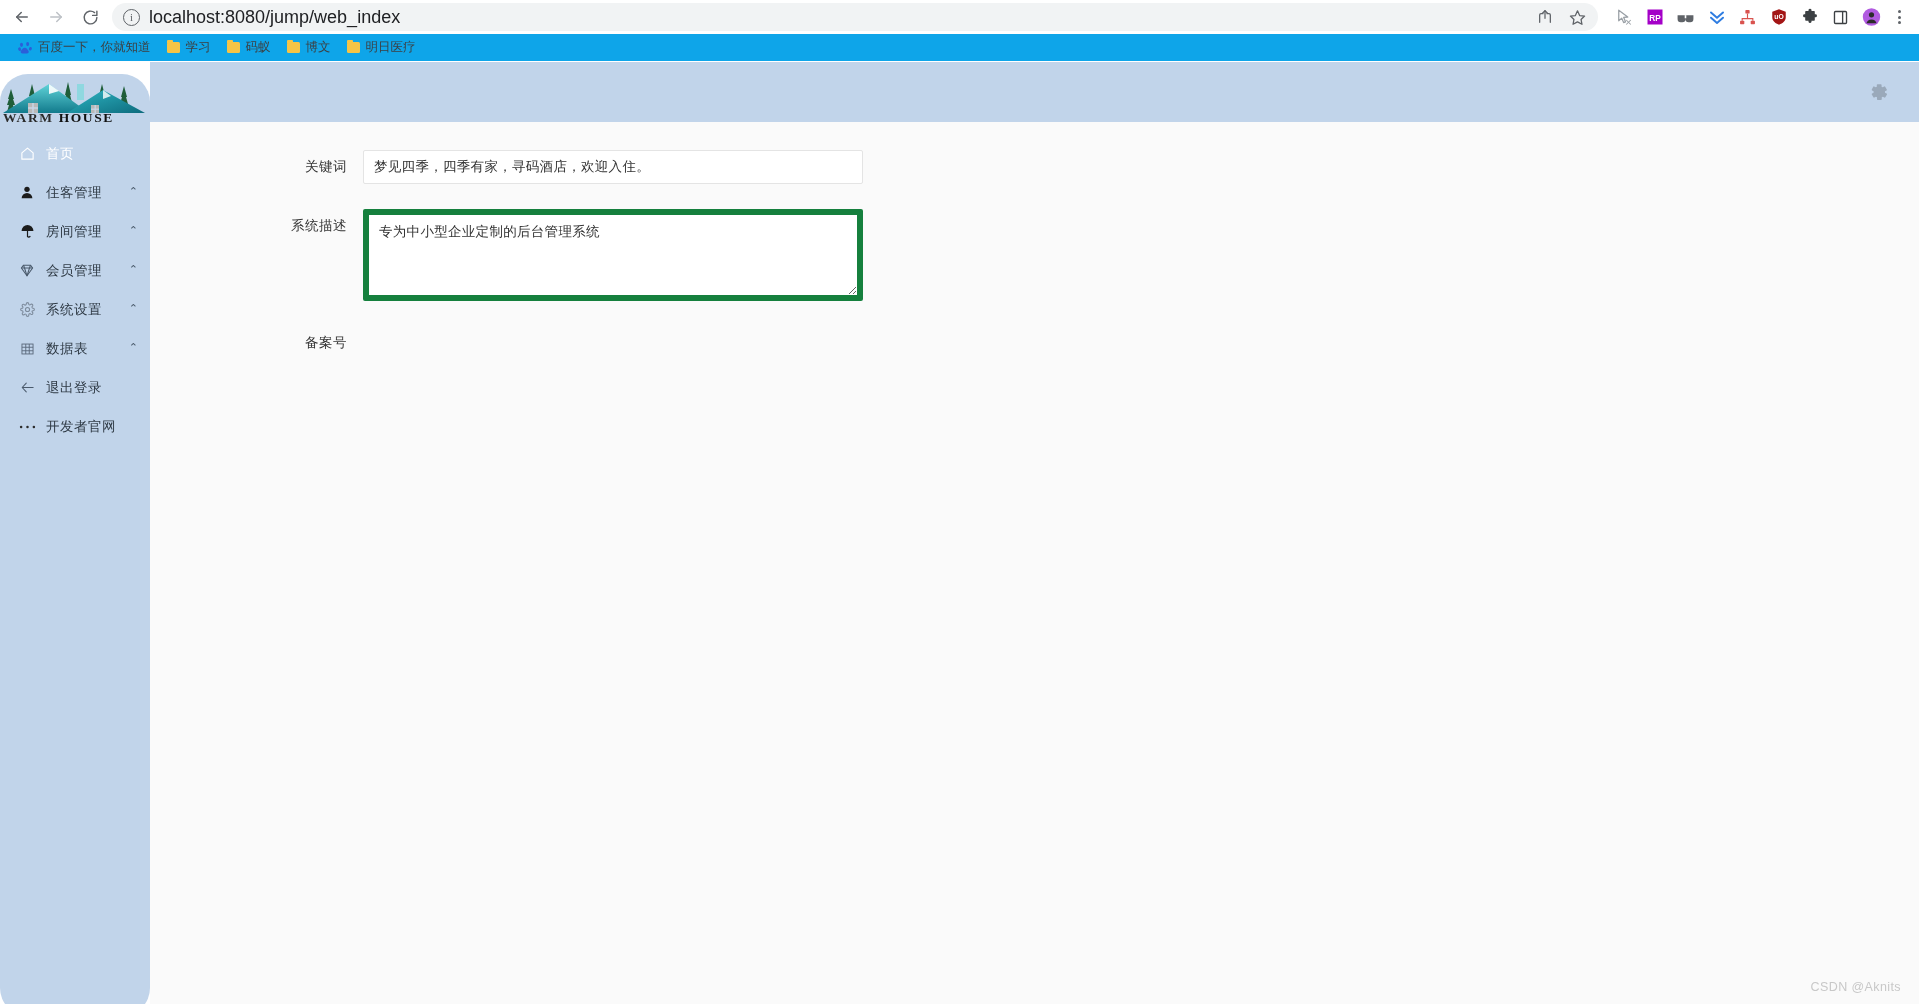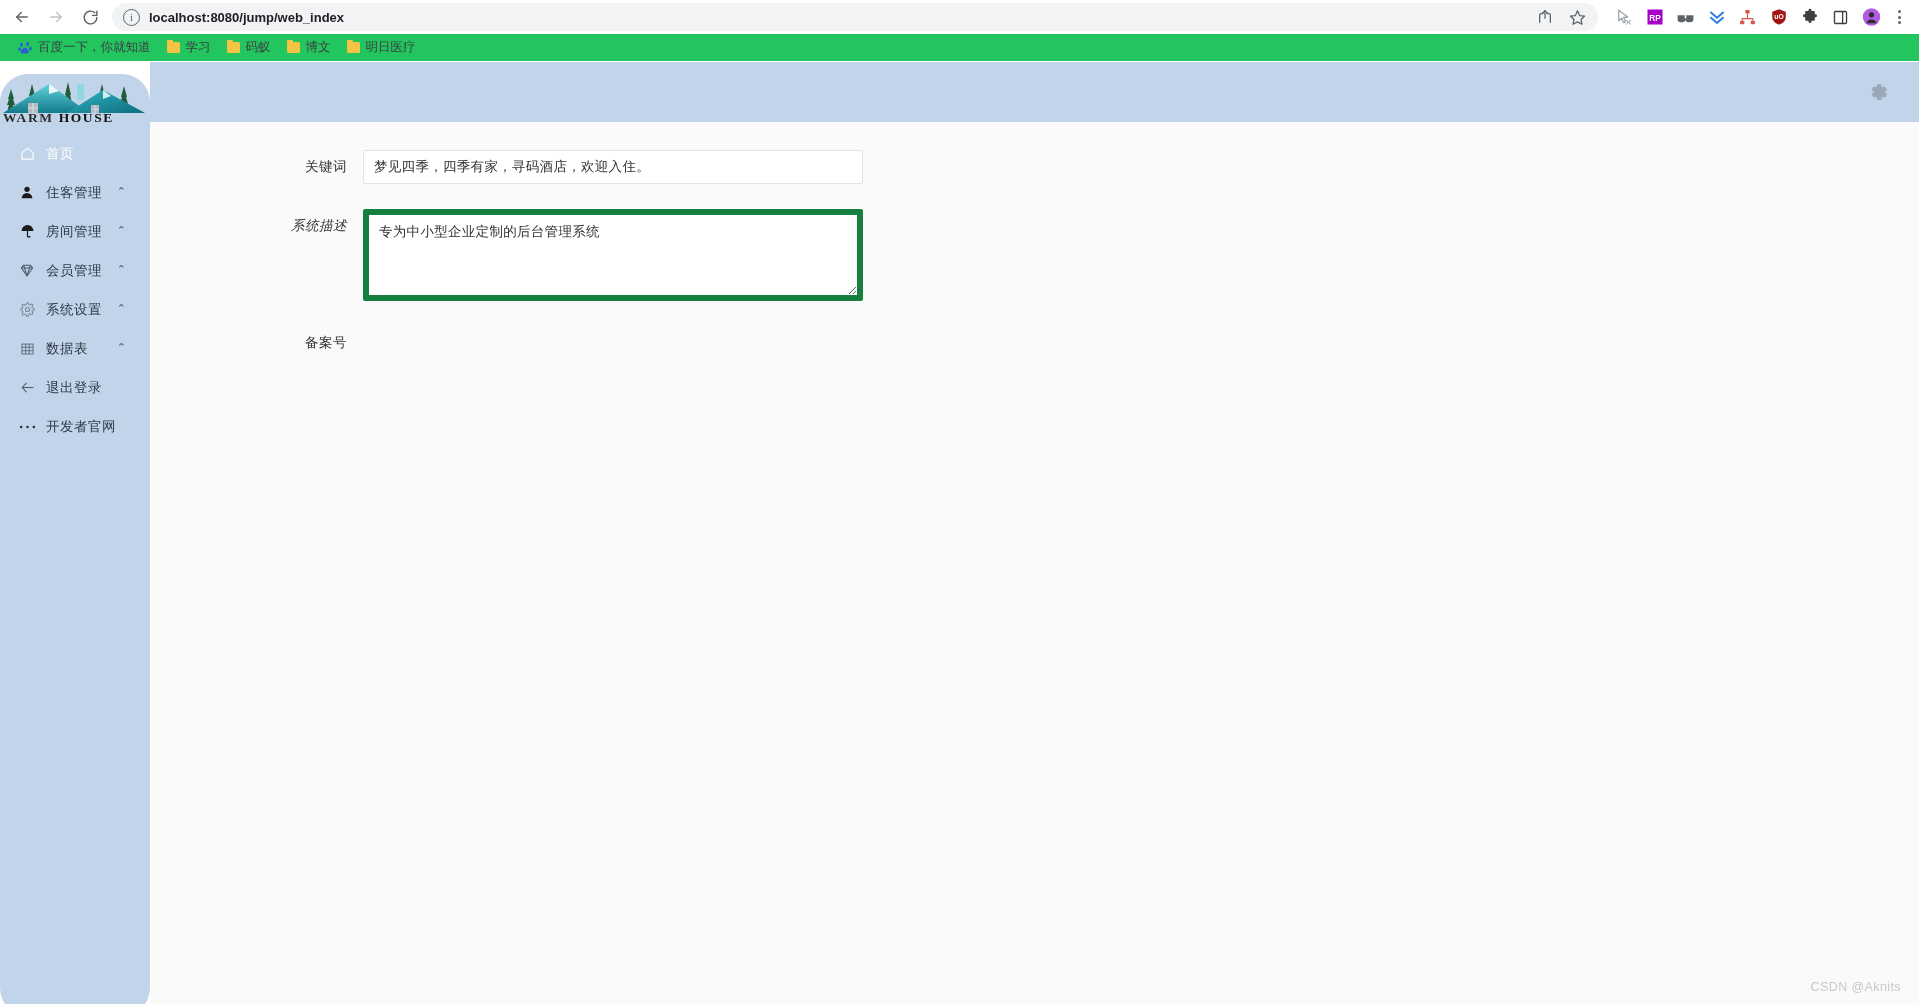--- a/index.html
+++ b/index.html
@@ -47,43 +47,42 @@
     border: 1.4px solid #5f6368;
     border-radius: 50%;
     color: #5f6368;
     font-size: 11px;
     font-family: "Liberation Serif", serif;
     display:flex; align-items:center; justify-content:center;
     flex: 0 0 auto;
     margin-right: 9px;
   }
   .omni-url {
-    font-size: 13px; color: #202124;
+    font-size: 18px; color: #202124;
     white-space: nowrap; overflow: hidden; text-overflow: ellipsis;
     flex: 1 1 auto;
-    font-weight: bold;
   }
   .omni-actions { display:flex; align-items:center; gap: 14px; flex:0 0 auto; color:#5f6368; }
   .omni-ic { width:18px; height:18px; display:flex; align-items:center; justify-content:center; cursor:pointer; }
 
   .ext-bar { display:flex; align-items:center; gap:12px; flex:0 0 auto; padding-left: 8px; }
   .ext { width:19px; height:19px; display:flex; align-items:center; justify-content:center; cursor:pointer; position:relative; }
   .ext svg { display:block; }
 
   .menu-dots {
     width: 20px; height: 26px; margin-left: 8px;
     display:flex; flex-direction:column; align-items:center; justify-content:center; gap:2.5px;
     cursor:pointer; flex:0 0 auto;
   }
   .menu-dots i { width:3px; height:3px; border-radius:50%; background:#5f6368; display:block; }
 
   
   .bookmarks {
     height: 28px; width: 100%;
-    background: #22c55e;
+    background: #0ea5e9;
     display: flex; align-items: center;
     padding: 0 0 0 10px;
     gap: 0px;
     border-bottom: 1px solid #ffffff;
   }
   .bm {
     display:flex; align-items:center; gap:6px;
     padding: 3px 8px; border-radius: 4px; cursor: pointer;
     font-size: 12.5px; color: #3c4043; white-space: nowrap;
   }
@@ -131,21 +130,21 @@
     color: #111111;
     white-space: nowrap;
   }
   .logo-text .lt-b { font-weight: bold; }
   .logo-text .lt-l { font-weight: bold; color:#2b2b2b; }
 
   .nav { padding-top: 0px; }
   .nav-item {
     height: 39px;
     display: flex; align-items: center;
-    padding: 0 24px 0 18px;
+    padding: 0 12px 0 18px;
     cursor: pointer;
     position: relative;
     color: #2f3a45;
     font-size: 13.5px;
   }
   .nav-item.home { color: #ffffff; }
   .nav-ico {
     width: 18px; flex: 0 0 18px;
     display:flex; align-items:center; justify-content:center;
     margin-right: 10px;
@@ -197,21 +196,21 @@
     margin-bottom: 25px;
   }
   .form-label {
     width: 213px; flex: 0 0 213px;
     text-align: right;
     padding-right: 16px;
     font-size: 13.5px; color: #333333;
     line-height: 34px;
     letter-spacing: .5px;
   }
-  .form-label.tall { line-height: 34px; font-style: italic; }
+  .form-label.tall { line-height: 34px; }
   .form-ctl { flex: 0 0 auto; }
   .inp {
     width: 500px; height: 34px;
     border: 1px solid #e4e4e4;
     background: #ffffff;
     border-radius: 2px;
     padding: 0 10px;
     font-size: 13.5px;
     color: #333333;
     font-family: "Liberation Sans", "DejaVu Sans", sans-serif;

